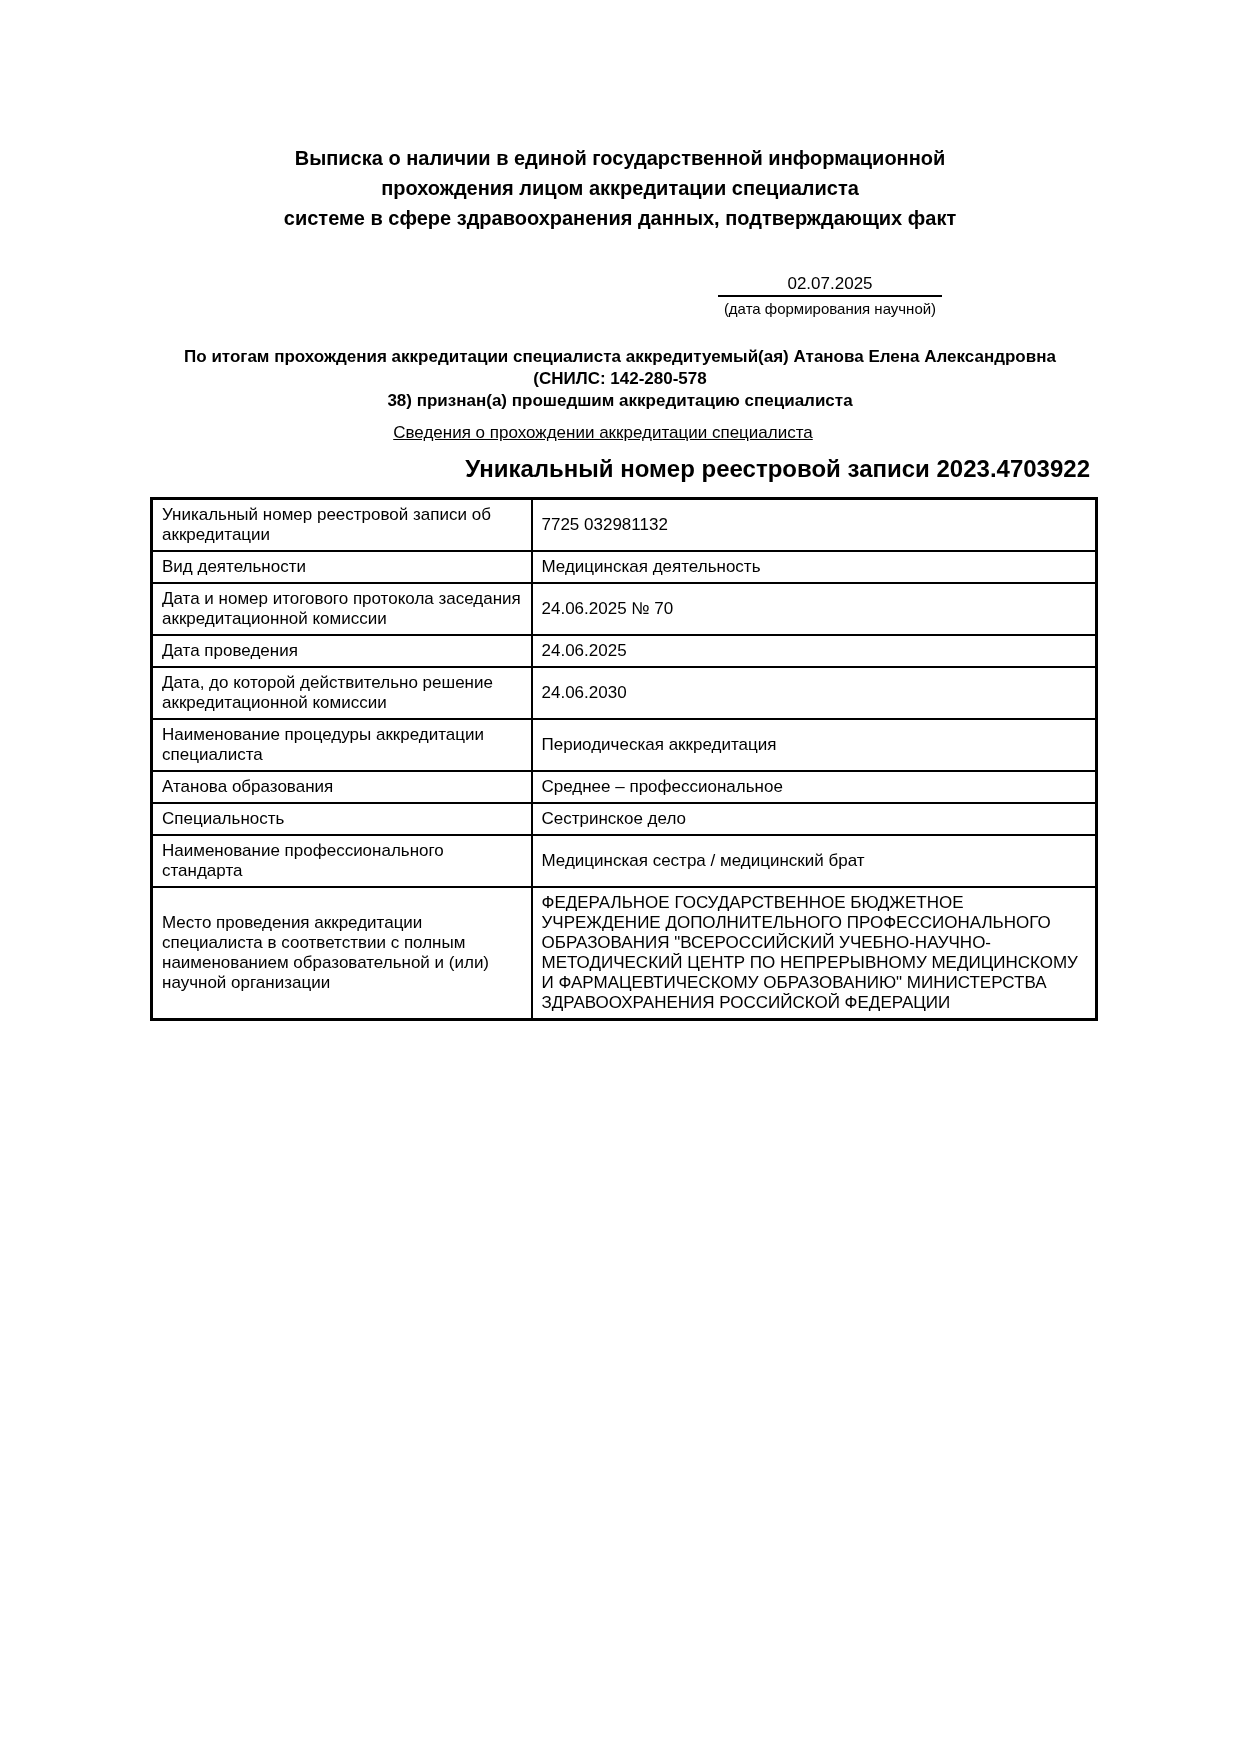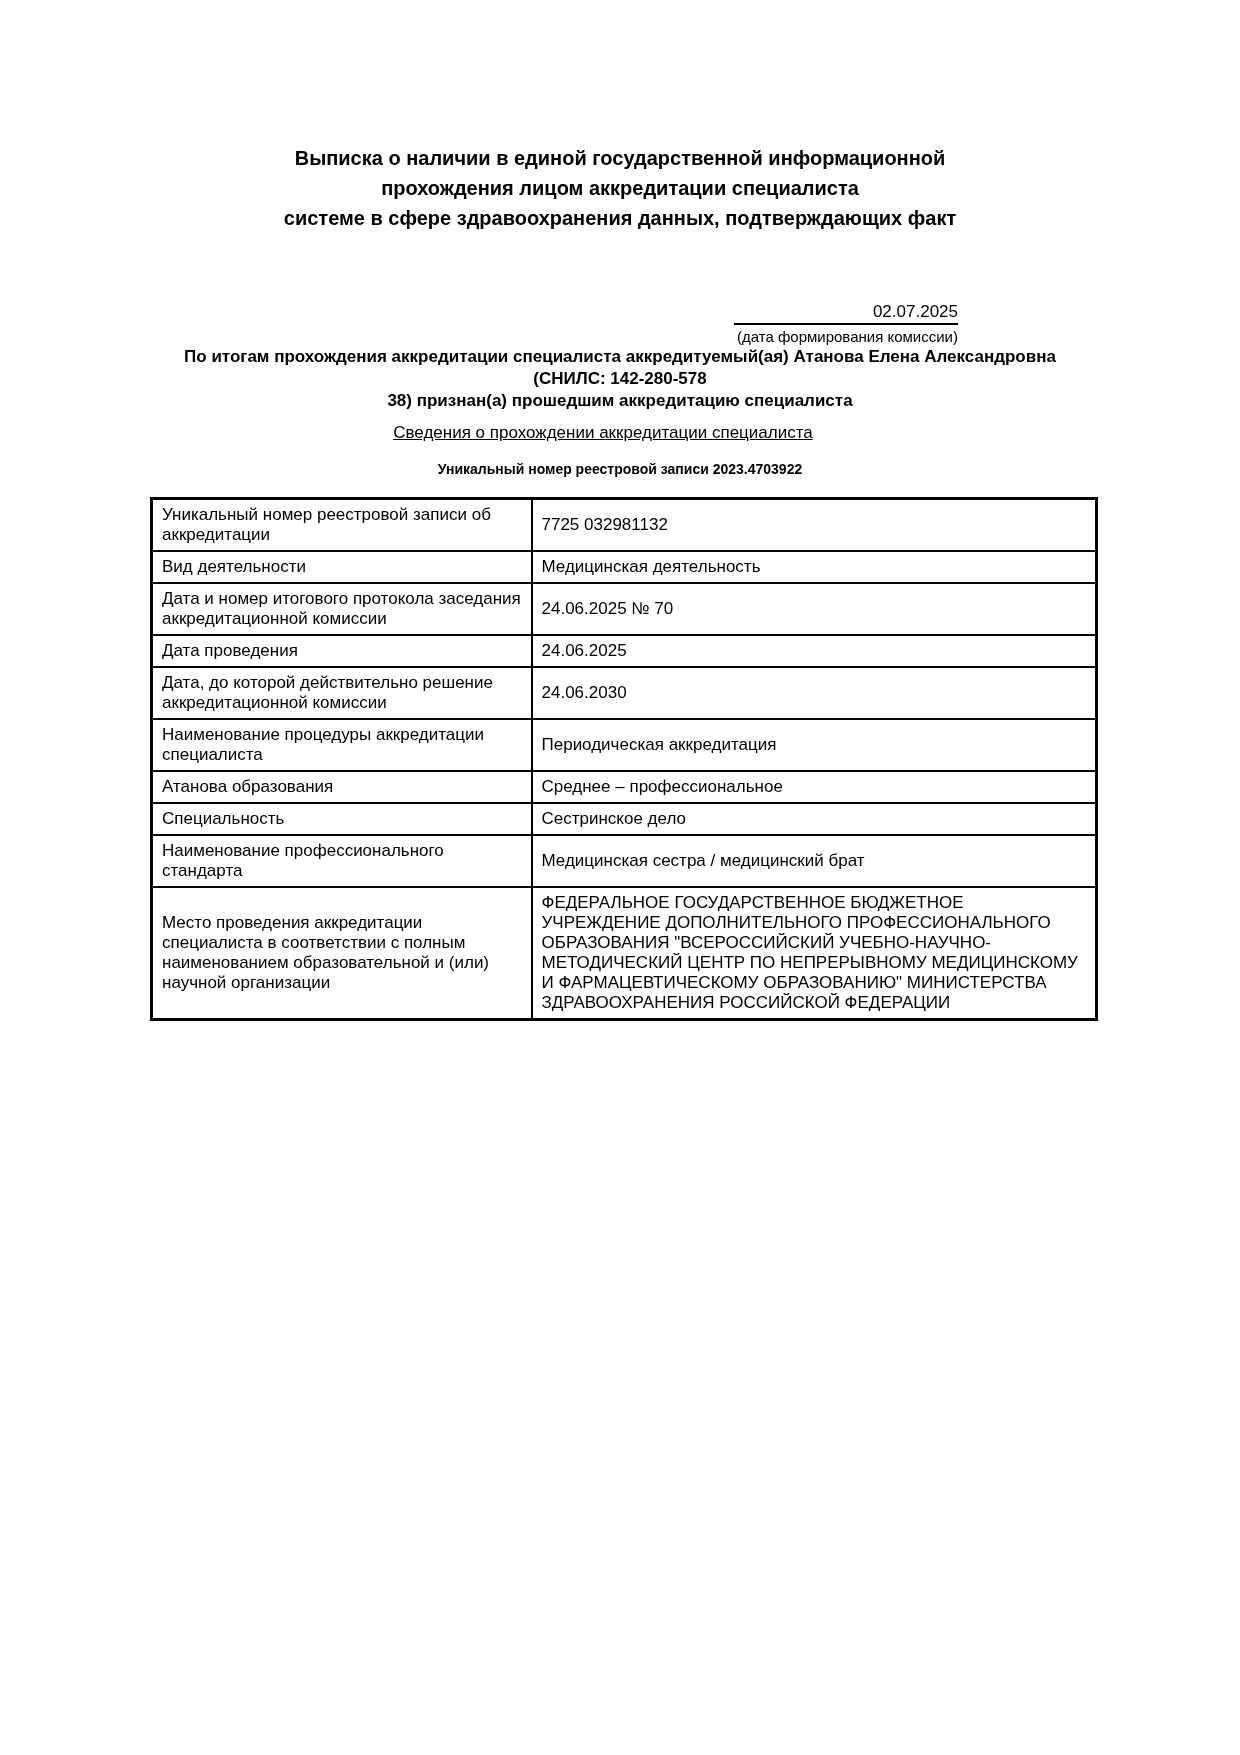--- a/index.html
+++ b/index.html
@@ -22,25 +22,24 @@
     width: 940px;
     text-align: center;
     font-size: 20px;
     font-weight: 700;
     line-height: 30px;
   }
   .doc-title span { display: block; }
 
   .date-block {
     position: absolute;
-    left: 734px;
+    left: 718px;
     top: 273px;
     width: 224px;
-    text-align: right;
-    margin-top: 28px;
+    text-align: center;
   }
   .date-value {
     display: block;
     font-size: 17px;
     line-height: 21px;
     padding-bottom: 1px;
     border-bottom: 2px solid #000000;
   }
   .date-caption {
     display: block;
@@ -69,22 +68,22 @@
     text-align: center;
     font-size: 17px;
     line-height: 21px;
     text-decoration: underline;
   }
   .registry-heading {
     position: absolute;
     left: 150px;
     top: 457px;
     width: 940px;
-    text-align: center;
-    font-size: 14px;
+    text-align: right;
+    font-size: 24px;
     font-weight: 700;
     line-height: 24px;
   }
 
   table.acc-table {
     position: absolute;
     left: 150px;
     top: 497px;
     width: 945px;
     border-collapse: collapse;
@@ -108,21 +107,21 @@
 <div class="page">
 
   <div class="doc-title">
     <span>Выписка о наличии в единой государственной информационной</span>
     <span>прохождения лицом аккредитации специалиста</span>
     <span>системе в сфере здравоохранения данных, подтверждающих факт</span>
   </div>
 
   <div class="date-block">
     <span class="date-value">02.07.2025</span>
-    <span class="date-caption">(дата формирования комиссии)</span>
+    <span class="date-caption">(дата формирования научной)</span>
   </div>
 
   <div class="intro">
     <span>По итогам прохождения аккредитации специалиста аккредитуемый(ая) Атанова Елена Александровна (СНИЛС: 142-280-578</span>
     <span>38) признан(а) прошедшим аккредитацию специалиста</span>
   </div>
 
   <div class="section-heading">Сведения о прохождении аккредитации специалиста</div>
 
   <div class="registry-heading">Уникальный номер реестровой записи 2023.4703922</div>

